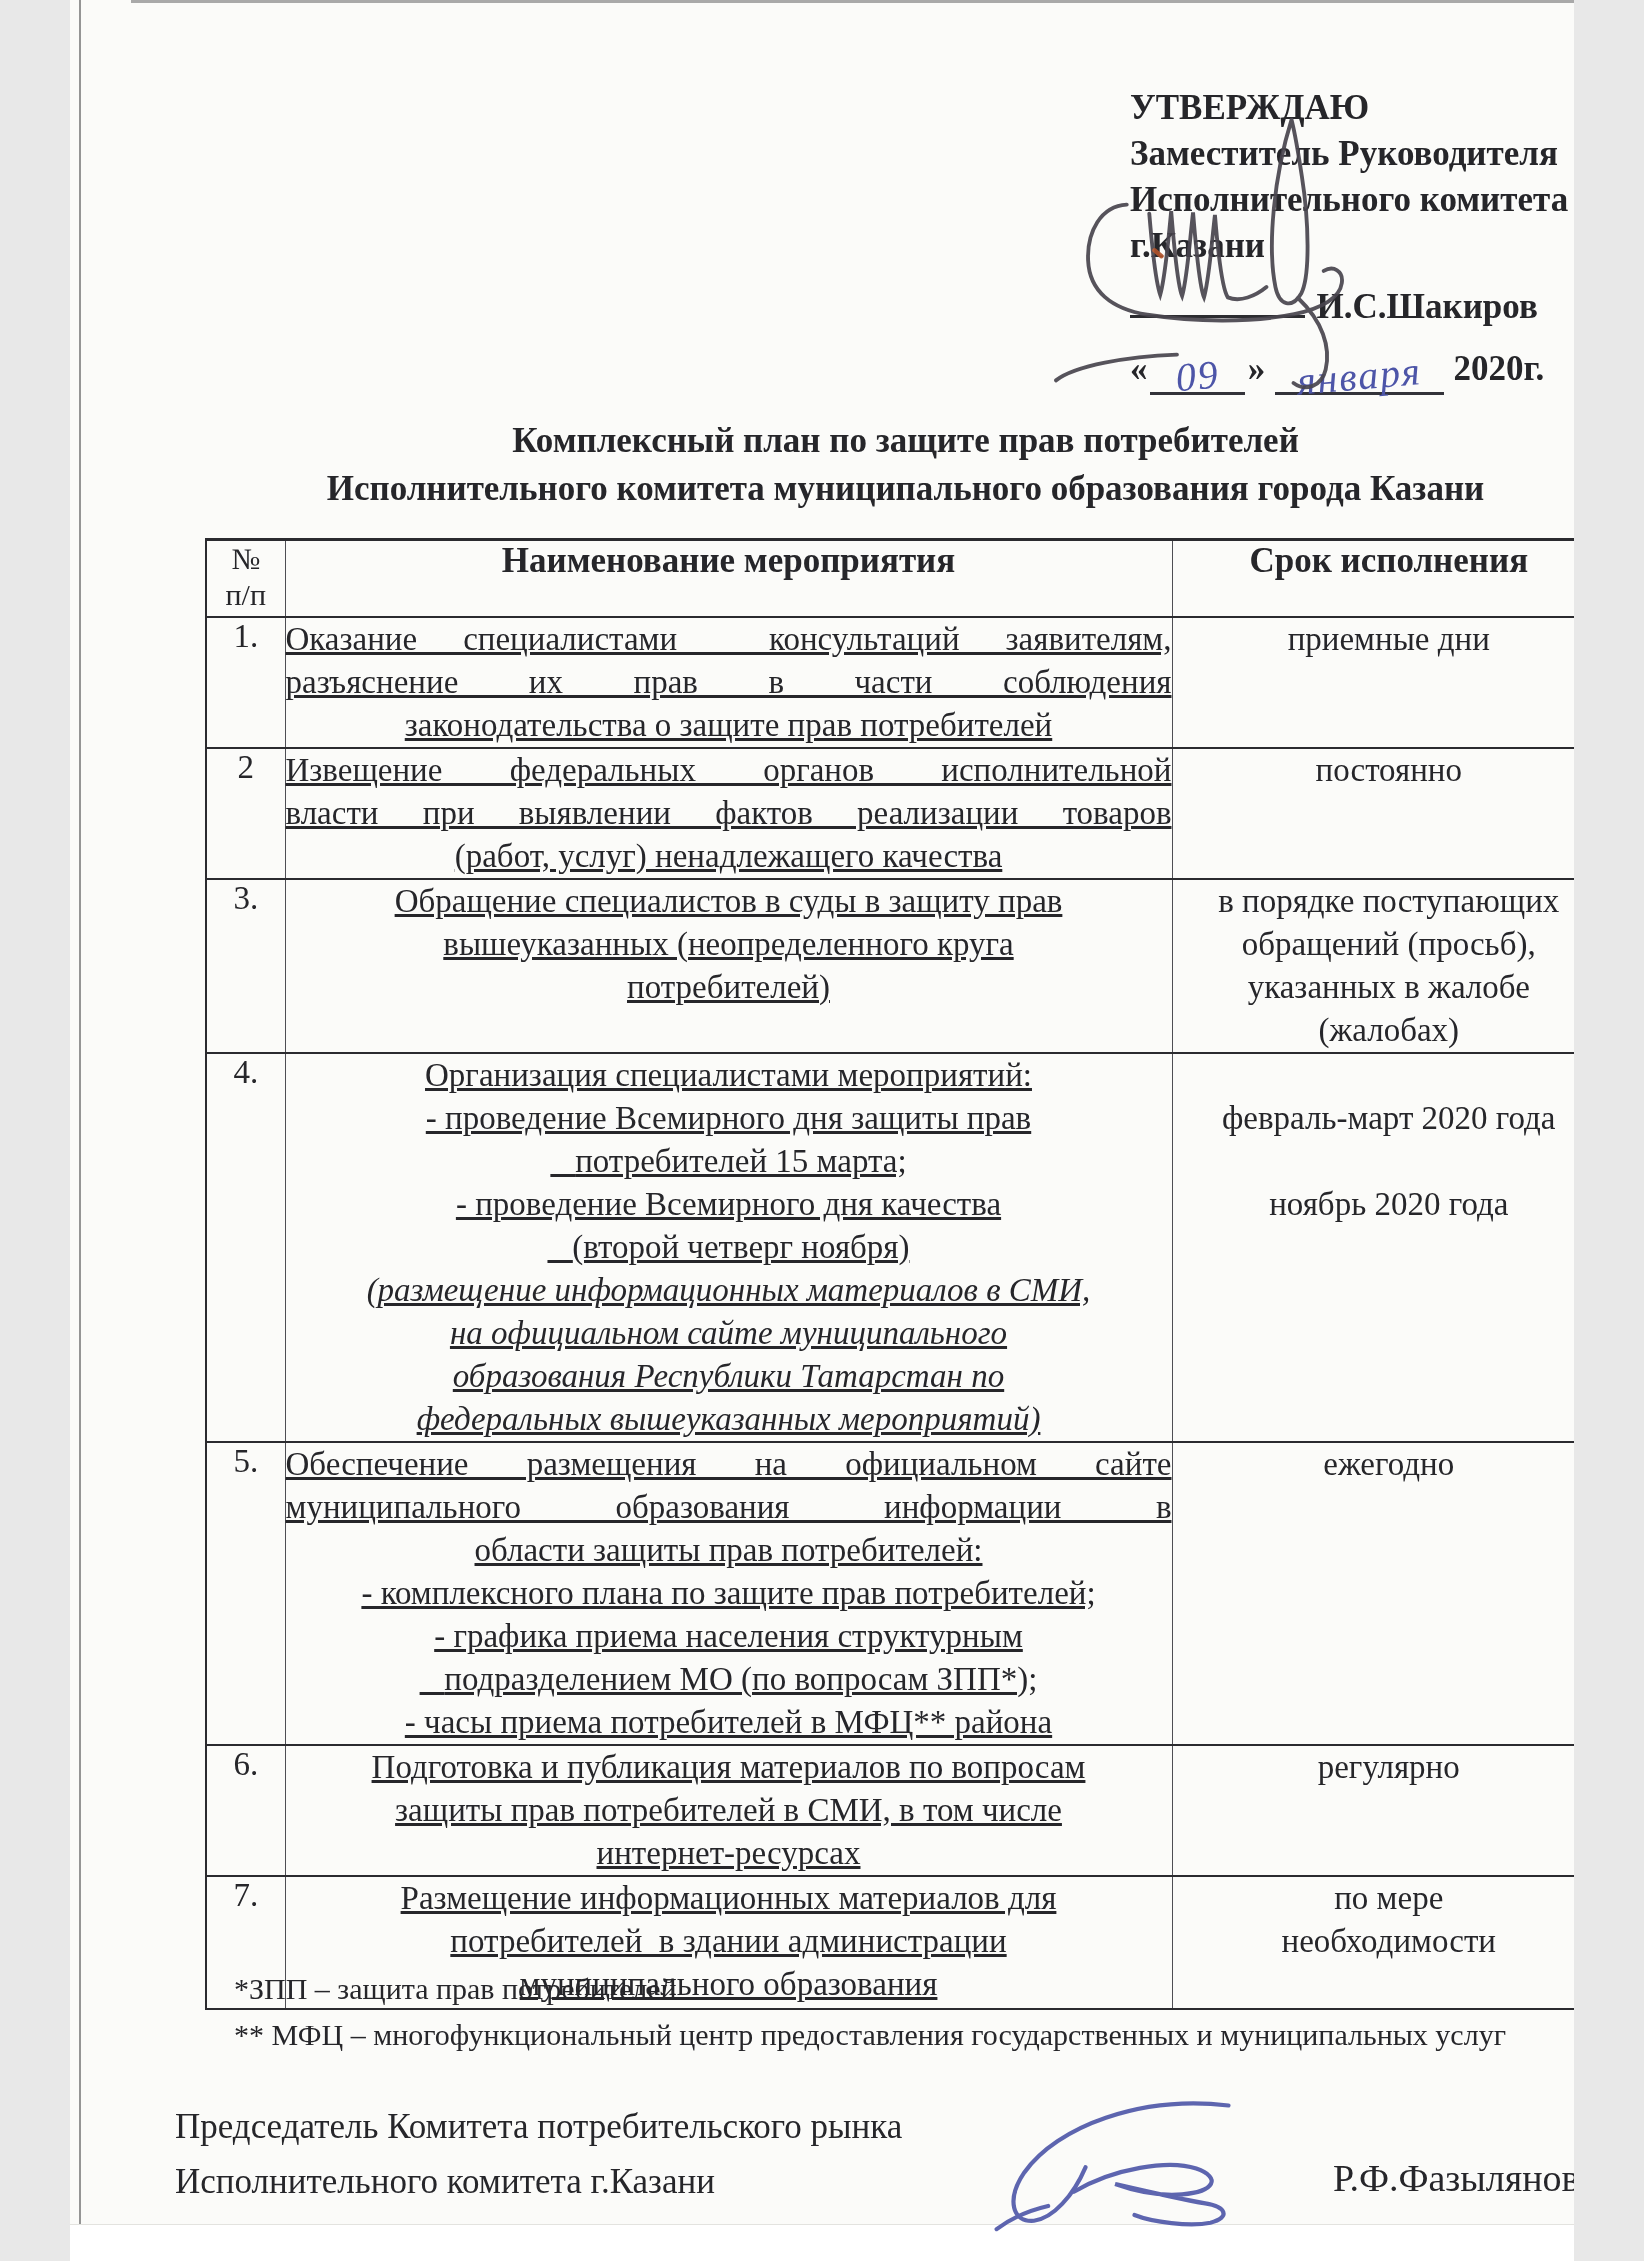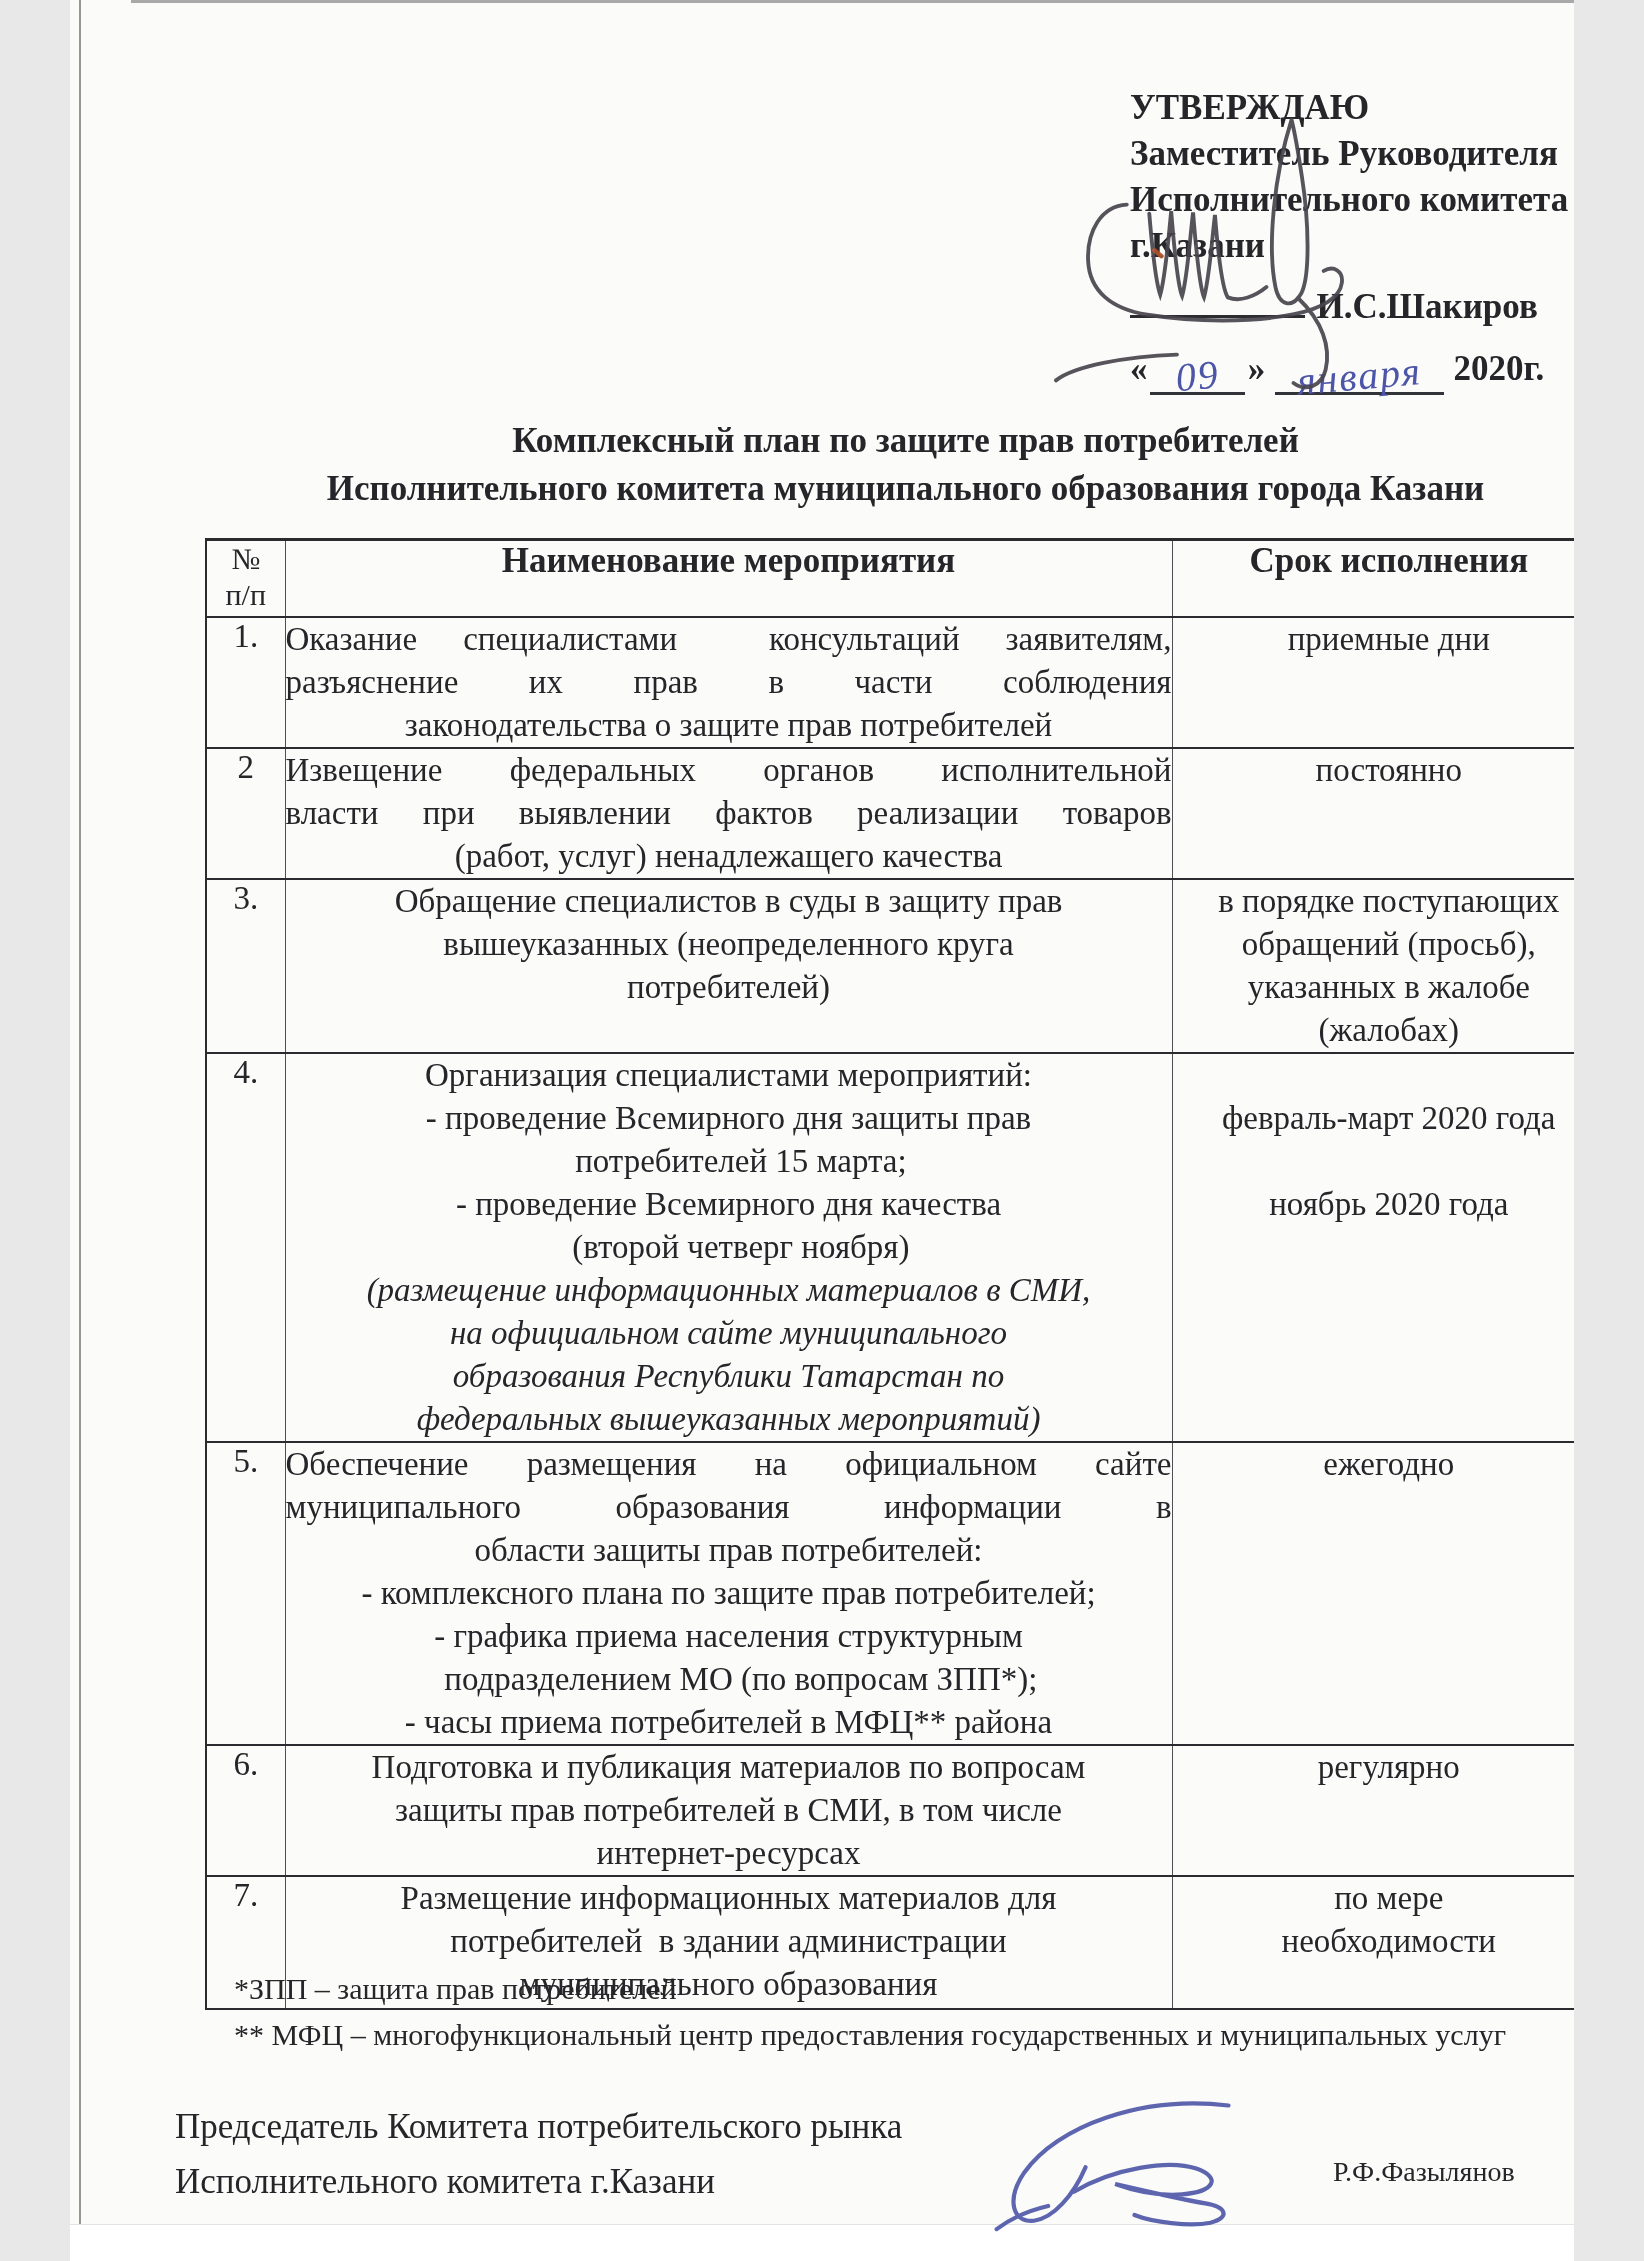--- a/index.html
+++ b/index.html
@@ -40,34 +40,34 @@
   table.plan{border:2.6px solid #2b2b2f;border-top-width:3.9px;}
   table.plan td,table.plan th{border-left:1.9px solid #4e4e54;border-right:1.9px solid #4e4e54;
              border-top:2.6px solid #2b2b2f;border-bottom:2.6px solid #2b2b2f;
              vertical-align:top;padding:0;}
   col.c-num{width:79px;}
   col.c-act{width:887px;}
   col.c-term{width:434px;}
   th.h-num{font-weight:normal;font-size:30px;line-height:36px;text-align:center;vertical-align:middle;padding:3.9px 1.3px;}
   th.h-act,th.h-term{font-weight:bold;font-size:35px;text-align:center;vertical-align:middle;padding:6.4px 5.2px;}
   td.num{ text-align:center;padding-top:9px;font-size:33px;}
-  td.act{padding:7.7px 17px 5.2px 19.3px;}
+  td.act{padding:7.7px 17px 5.2px 19.3px;text-decoration:underline;}
   td.term{padding:7.7px 11.6px 5.2px 17px;}
   .ln{line-height:43px;white-space:pre-wrap;text-align:center;}
   .ln.jl{text-align:justify;text-align-last:justify;}
   .ln.it{font-style:italic;}
 
   
   .footnotes{position:absolute;left:137px;top:1966px;width:1417px;font-size:30px;}
   .footnotes .fline{line-height:46px;white-space:pre-wrap;margin-left:27px;}
 
   
   .signoff{position:absolute;left:105px;top:2099px;width:966px;font-size:35px;}
   .signoff .sline{line-height:55px;white-space:pre;}
-  .signoff-name{position:absolute;left:1263px;top:2156px;font-size:28px;}
+  .signoff-name{position:absolute;left:1263px;top:2156px;font-size:38px;}
 
   
   .ink{position:absolute;pointer-events:none;}
 </style>
 </head>
 <body>
 
 <div class="page">
 
   <div class="scan-top"></div>

